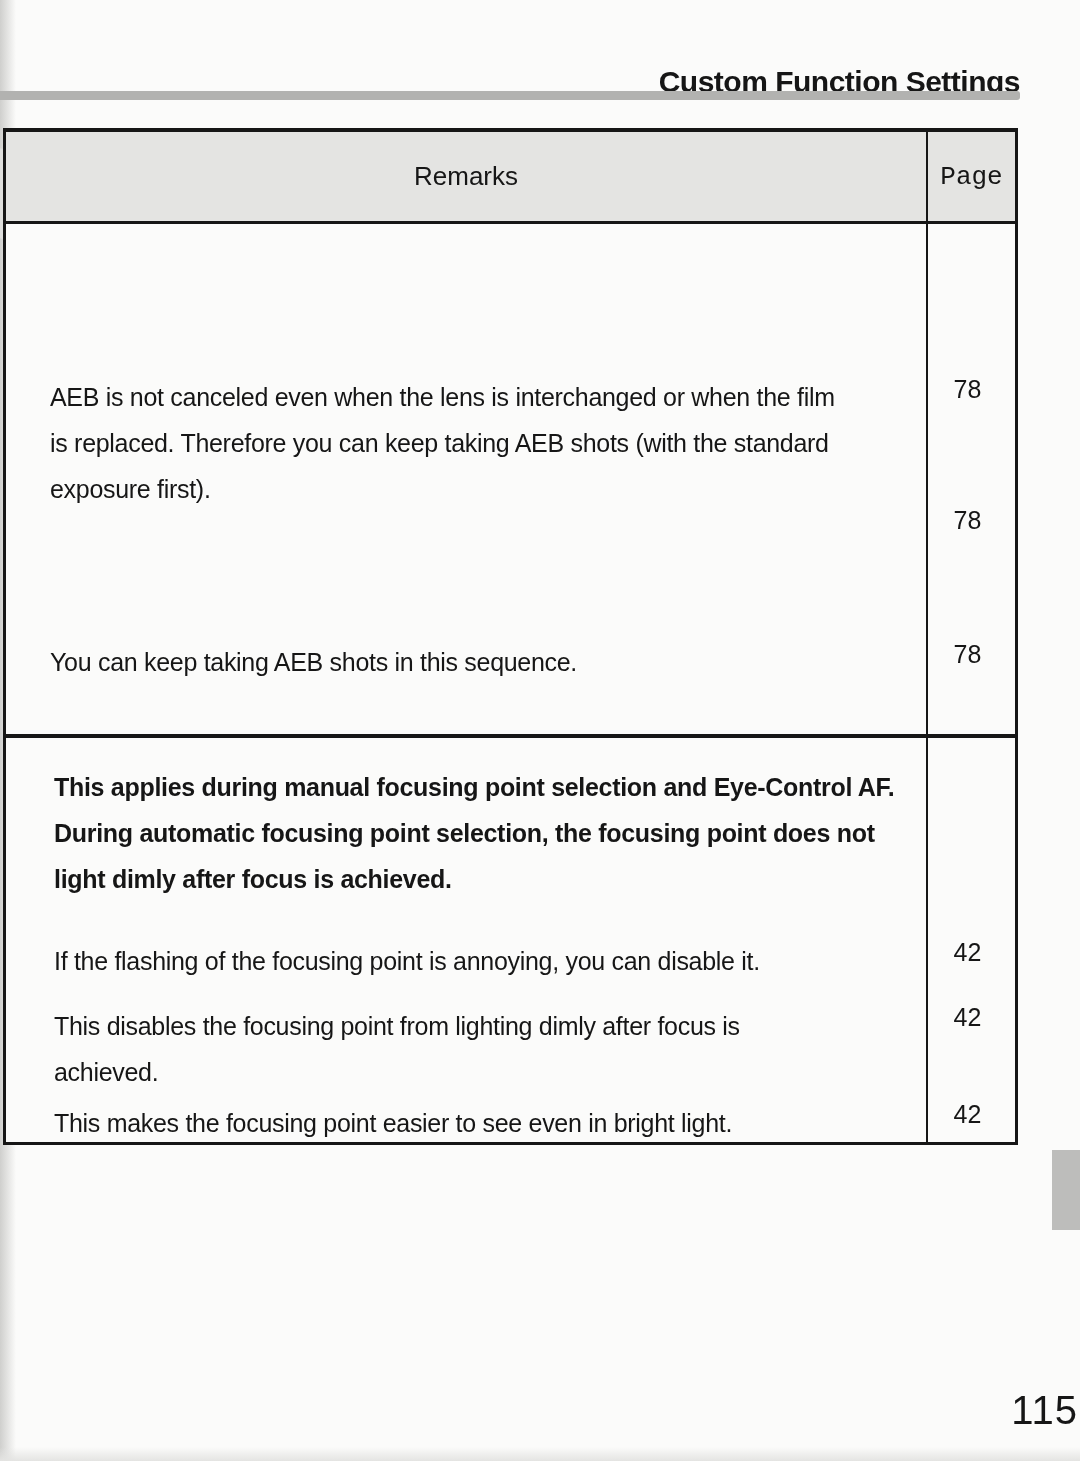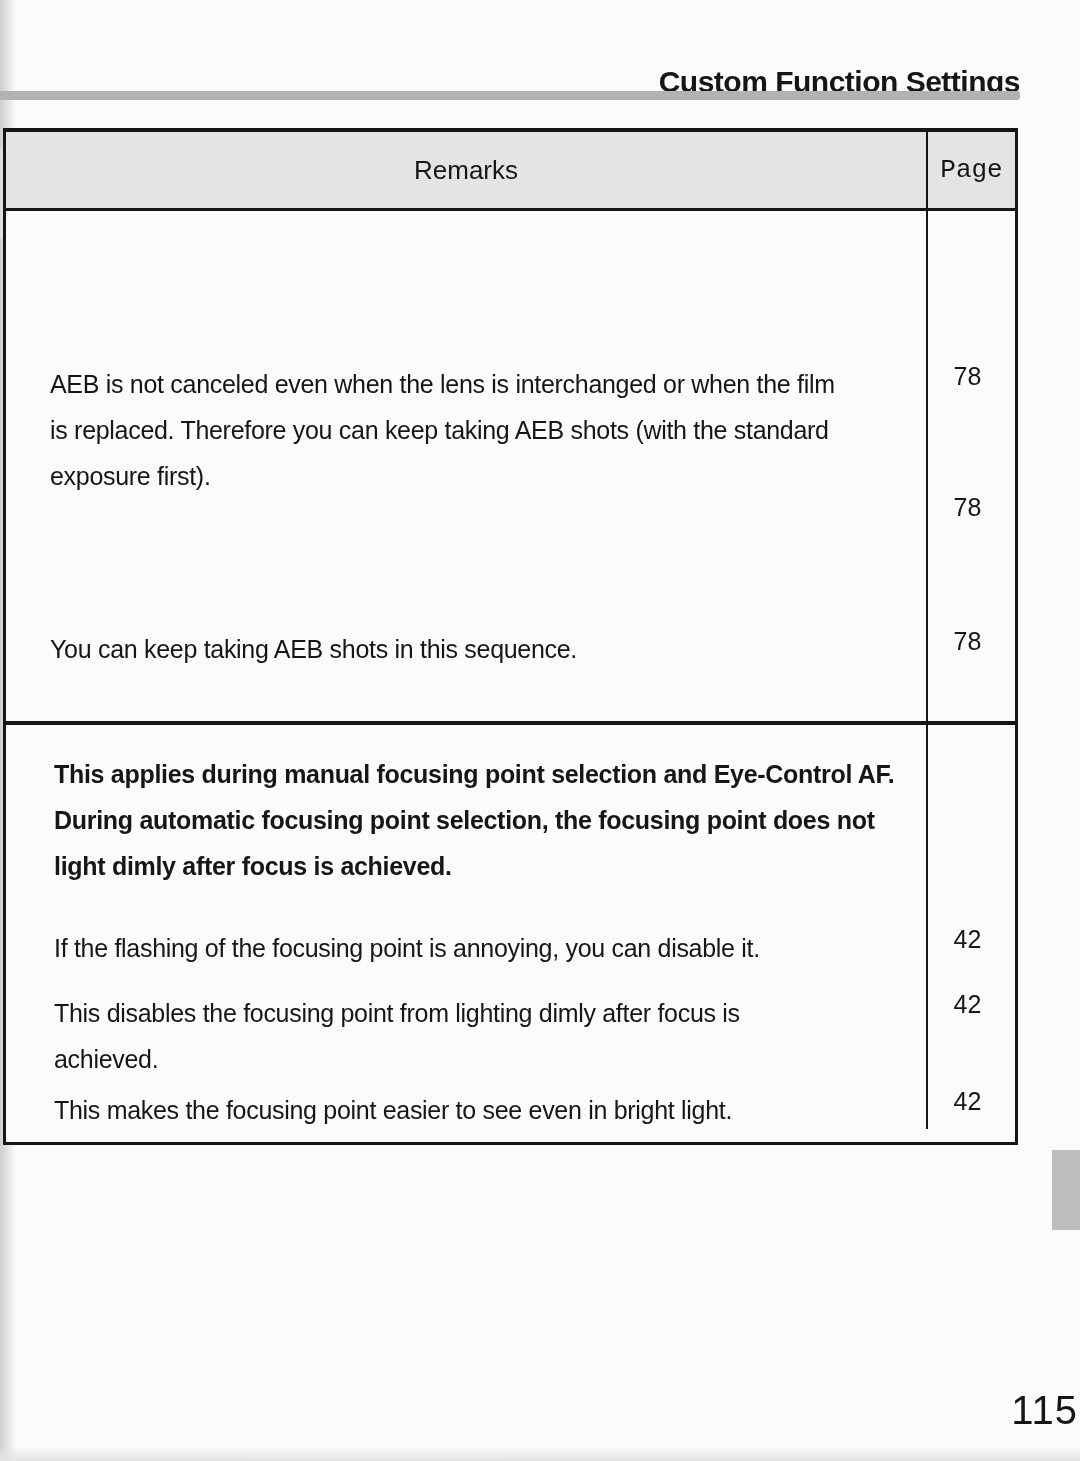--- a/index.html
+++ b/index.html
@@ -27,21 +27,21 @@
   .header-bleed {
     position:absolute; left:0; top:150px; width:14px; height:90px;
     background:#dededc; transform:skewY(14deg);
   }
   .cf-table {
     position:absolute; top:128px; left:3px; width:1015px; height:1017px;
     box-sizing:border-box; border:3px solid #161616; border-top-width:4px;
     background:#fbfbfa;
   }
   .thead {
-    display:flex; height:79px; box-sizing:border-box;
+    display:flex; height:92px; box-sizing:border-box;
     background:#e4e4e2; border-bottom:3px solid #161616;
   }
   .th { display:flex; align-items:center; justify-content:center; font-size:26px; }
   .th-remarks { flex:1; }
   .th-page { width:89px; border-left:2px solid #161616; box-sizing:border-box;font-family:Liberation Mono, monospace; }
   .tbody { position:relative; height:918px; }
   .col-divider {
     position:absolute; left:920px; top:0; bottom:0; width:2px; background:#161616;
   }
   .section-divider {

